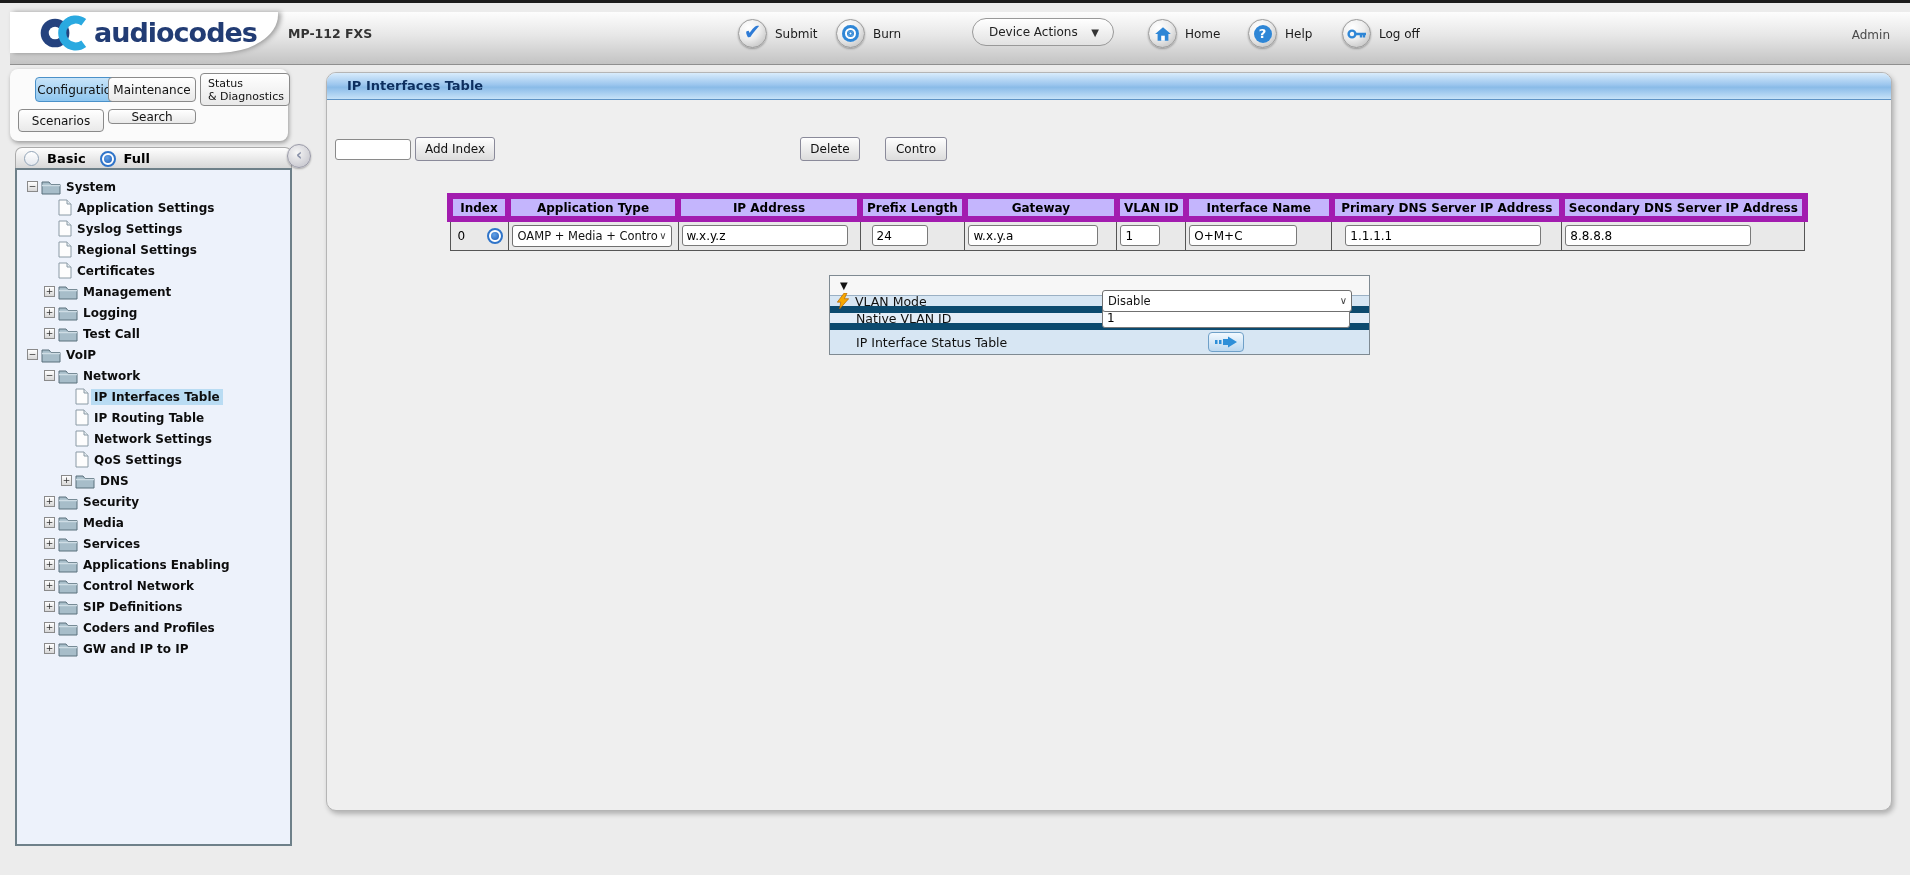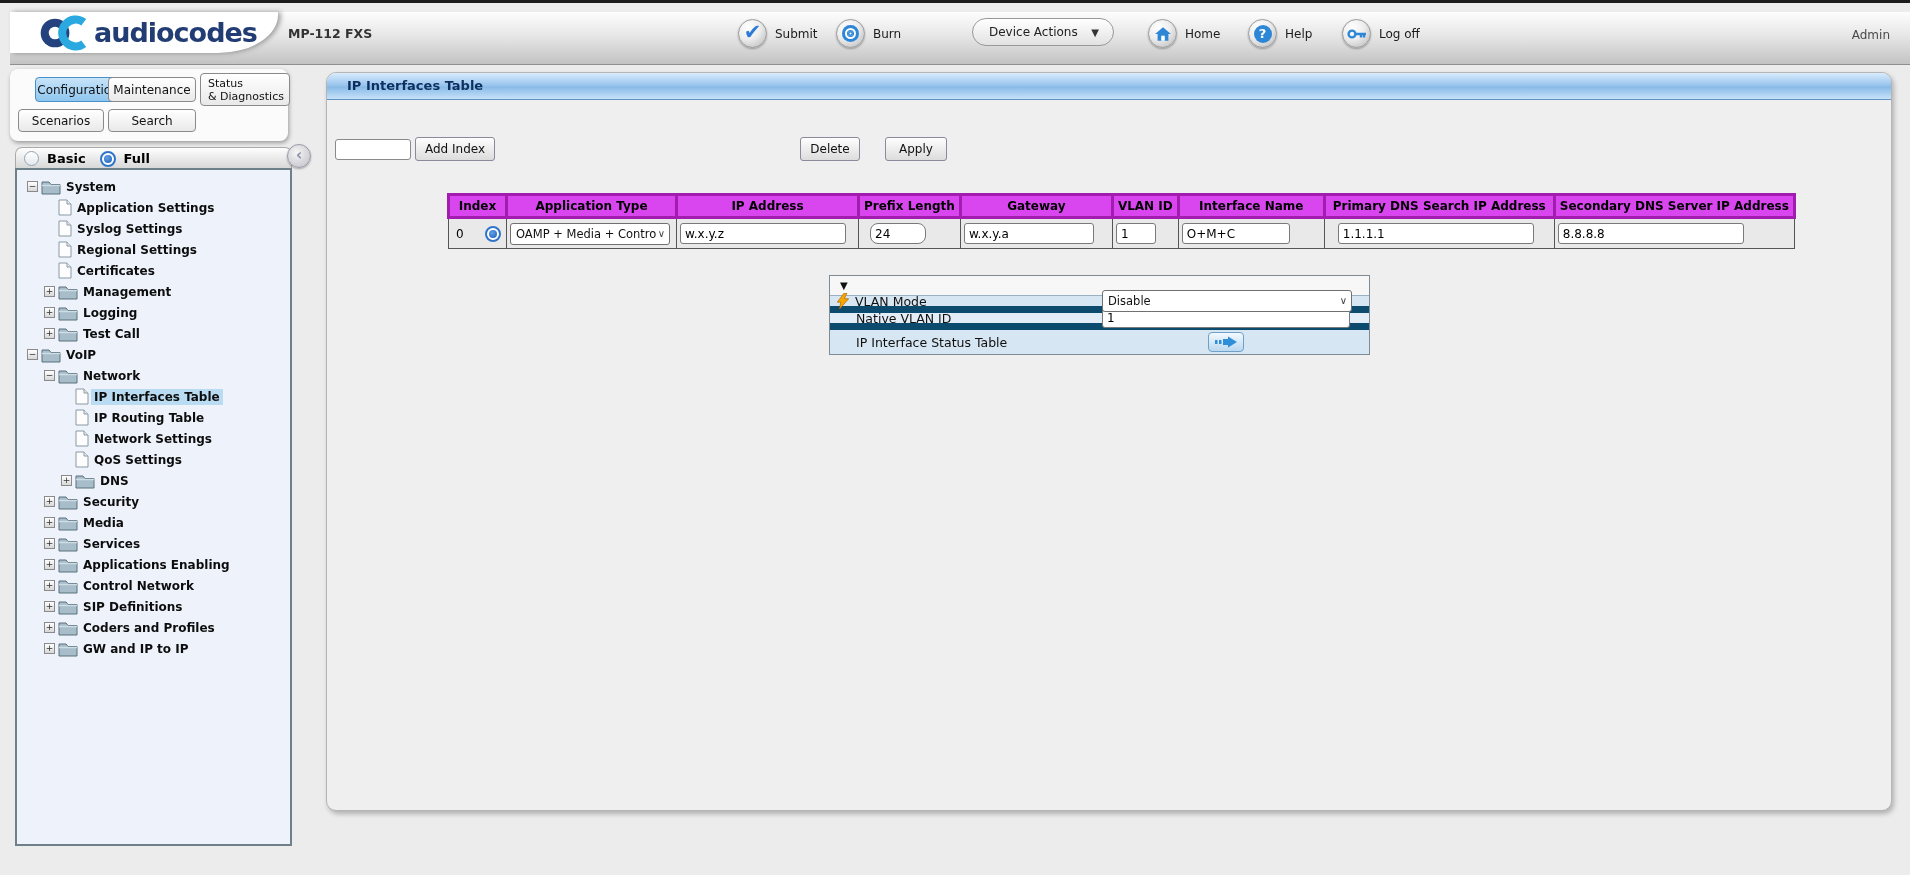--- a/index.html
+++ b/index.html
@@ -54,21 +54,21 @@
     position:absolute; border:1px solid #8a8a8a; border-radius:4px;
     background:linear-gradient(#ffffff,#e9e9e9); font-size:12px; color:#111;
     display:flex; align-items:center; justify-content:center; cursor:pointer;
   }
   .tab.active { background:linear-gradient(#c8e4f9,#8ec6ef); border-color:#4a90c8; }
   .tab-config { left:8px; top:8px; width:86px; height:25px;margin-left:17px; }
   .tab-maint  { left:98px; top:8px; width:88px; height:25px; }
   .tab-status { left:190px; top:4px; width:90px; height:33px; font-size:11px; line-height:1.2;
                 justify-content:flex-start; padding-left:7px; text-align:left; display:block; padding-top:3px;}
   .tab-scen   { left:8px; top:40px; width:86px; height:23px; }
-  .tab-search { left:98px; top:40px; width:88px; height:23px; }
+  .tab-search { left:98px; top:40px; width:88px; height:15px; }
 
   .mode-bar {
     position:absolute; left:15px; top:147px; width:277px; height:22px;
     background:linear-gradient(#fefefe,#d6d6d6); border:1px solid #aaa; border-bottom:none;
     border-radius:7px 7px 0 0; display:flex; align-items:center; gap:8px; padding-left:8px;
   }
   .mode-bar label { font-size:13px; font-weight:bold; color:#000; margin-right:6px; }
   .rad { width:15px; height:15px; border-radius:50%; background:linear-gradient(#fff,#e4e8ee); border:1px solid #93a5b8; cursor:pointer; }
   .rad.on { width:16px; height:16px; border:2px solid #2f74c9; background:#fff; position:relative; }
   .rad.on::after { content:""; position:absolute; left:2px; top:2px; right:2px; bottom:2px; border-radius:50%;
@@ -114,21 +114,21 @@
     position:absolute; height:24px; border:1px solid #8a8a9a; border-radius:3px;
     background:linear-gradient(#fefefe,#dcdcdc); font-size:12px; color:#111;
     font-family:"DejaVu Sans", sans-serif; cursor:pointer;
   }
   .btn-add    { left:88px;  top:64px; width:80px; }
   .btn-delete { left:473px; top:64px; width:60px; }
   .btn-apply  { left:558px; top:64px; width:62px; }
 
   table.if-table { position:absolute; left:120px; top:120px; border-collapse:collapse; }
   table.if-table th {
-    border:3px solid #a21caf; background:#d946ef; font-size:12px; font-weight:bold; color:#000;
+    border:6px solid #a21caf; background:#c4b5fd; font-size:12px; font-weight:bold; color:#000;
     height:23px; padding:0 4px; white-space:nowrap;
   }
   table.if-table td {
     border:1px solid #555; background:#e9e9e9; height:31px; padding:0 3px; font-size:12px; white-space:nowrap;
   }
   .cell-flex { display:flex; align-items:center; }
   .tbl-input {
     height:21px; border:1px solid #7a7a7a; border-radius:3px; background:#fff;
     font-size:12px; padding:0 4px; font-family:"DejaVu Sans", sans-serif;
   }
@@ -465,51 +465,51 @@
       </span>
       <span class="tree-label">GW and IP to IP</span>
     </div>
   </div>
 
 <div class="panel">
   <div class="panel-header">IP Interfaces Table</div>
   <input class="idx-input" value="" style="">
   <button class="btn btn-add">Add Index</button>
   <button class="btn btn-delete">Delete</button>
-  <button class="btn btn-apply">Apply</button>
+  <button class="btn btn-apply">Contro</button>
 
   <table class="if-table" id="ifTable">
     <thead id="ifHead">
         <tr>
           <th style="width: 58px;">Index</th>
           <th style="width: 170px;">Application Type</th>
           <th style="width: 182px;">IP Address</th>
           <th style="width: 96px;">Prefix Length</th>
           <th style="width: 152px;">Gateway</th>
           <th style="width: 64px;">VLAN ID</th>
           <th style="width: 146px;">Interface Name</th>
-          <th style="width: 230px;">Primary DNS Search IP Address</th>
+          <th style="width: 230px;">Primary DNS Server IP Address</th>
           <th style="width: 232px;">Secondary DNS Server IP Address</th>
         </tr>
       </thead>
     <tbody id="ifBody">
         <tr>
           <td>
             <div class="idx-cell">
               <span>0</span>
               <span class="rad on"></span>
             </div>
           </td>
           <td>
             <div class="cell-flex">
               <div class="fake-select" style="width: 160px;"><span>OAMP + Media + Contro</span><span class="chev">∨</span></div>
             </div>
           </td>
           <td><input class="tbl-input" value="w.x.y.z" style="width: 166px;"></td>
-          <td><input class="tbl-input" value="24" style="width: 56px; margin-left: 8px; border-radius: 8px;"></td>
+          <td><input class="tbl-input" value="24" style="width: 56px; margin-left: 8px;"></td>
           <td><input class="tbl-input" value="w.x.y.a" style="width: 130px;"></td>
           <td><input class="tbl-input" value="1" style="width: 40px;"></td>
           <td><input class="tbl-input" value="O+M+C" style="width: 108px;"></td>
           <td><input class="tbl-input" value="1.1.1.1" style="width: 196px; margin-left: 10px;"></td>
           <td><input class="tbl-input" value="8.8.8.8" style="width: 186px; margin-left: 0;"></td>
         </tr>
       </tbody>
   </table>
 
   <div class="subpanel" id="subpanel">

